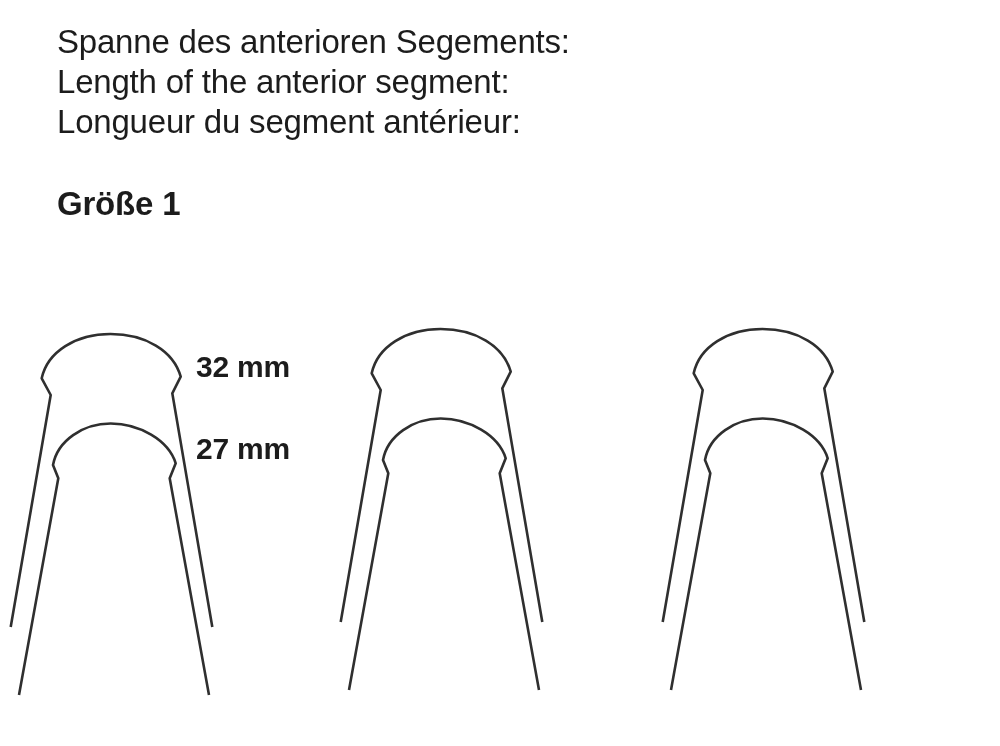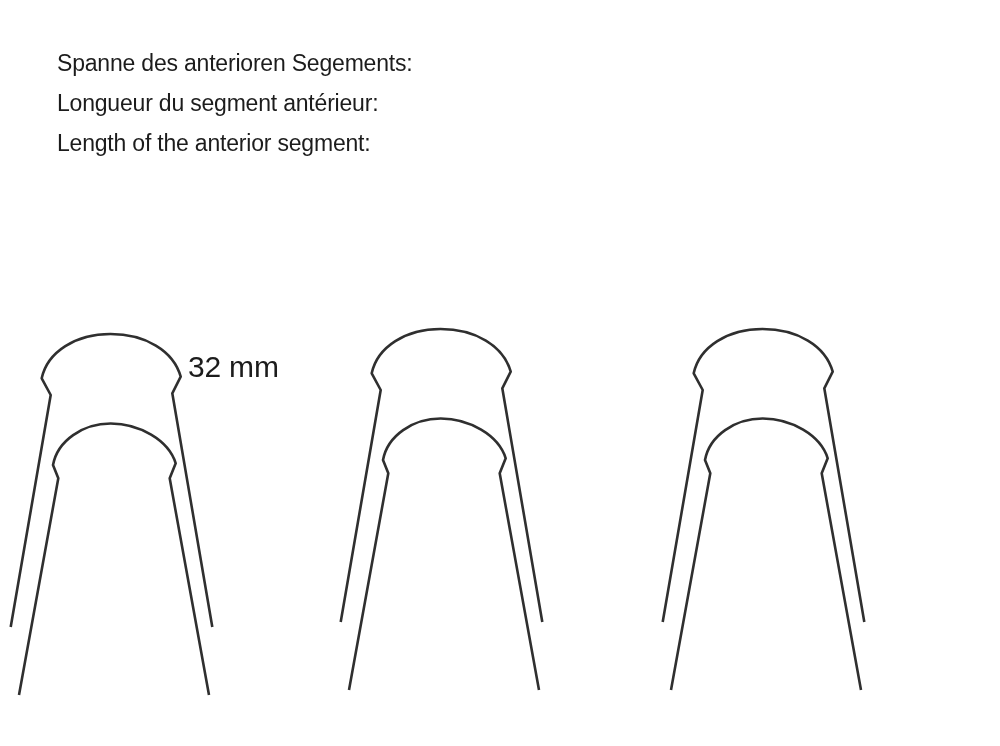--- a/index.html
+++ b/index.html
@@ -14,43 +14,43 @@
     width: 1000px;
     height: 746px;
     background: var(--page-bg);
     overflow: hidden;
     font-family: "Liberation Sans", "DejaVu Sans", sans-serif;
     color: var(--text-color);
   }
   .heading-block {
     position: absolute;
     left: 57px;
-    top: 43px;
-    font-size: 23px;
+    top: 22px;
+    font-size: 33px;
     line-height: 40px;
     font-weight: 400;
     letter-spacing: -0.2px;
     white-space: nowrap;
   }
   .size-block {
     position: absolute;
     left: 57px;
     top: 184px;
     font-size: 33px;
     line-height: 40px;
     font-weight: 700;
     letter-spacing: -0.2px;
     white-space: nowrap;
   }
   .dim-label {
     position: absolute;
-    left: 188px;
+    left: 196px;
     font-size: 30px;
     line-height: 36px;
-    font-weight: 400;
+    font-weight: 700;
     letter-spacing: -0.2px;
     white-space: nowrap;
   }
   .dim-outer { top: 349px; }
   .dim-inner { top: 431px; }
   .figures-svg {
     position: absolute;
     left: 0;
     top: 0;
     width: 1000px;
@@ -64,28 +64,30 @@
     stroke-linecap: butt;
   }
 </style>
 </head>
 <body>
 
 <div class="page">
 
   <div class="heading-block">
     <div>Spanne des anterioren Segements:</div>
+    <div>Length of the anterior segment:</div>
     <div>Longueur du segment antérieur:</div>
-    <div>Length of the anterior segment:</div>
   </div>
 
   <div class="size-block">
+    <div>Größe 1</div>
   </div>
 
   <div class="dim-label dim-outer">32 mm</div>
+  <div class="dim-label dim-inner">27 mm</div>
 
   <svg class="figures-svg" viewBox="0 0 1000 746" xmlns="http://www.w3.org/2000/svg" aria-hidden="true">
     <defs>
       <g id="arch-pair">
         <path class="wire" d="M 0.7 294 L 40.7 62 L 31.7 45.3 C 37.5 18.5 66 1 100.5 1 C 135 1 163.5 17.5 170.7 43.7 L 162.3 60.3 L 202.3 294"></path>
         <path class="wire" d="M 9 362 L 48.3 145.3 L 43 132 C 47.5 107.5 73 90.5 100.7 90.5 C 129 90.5 158.5 107 165.7 130.3 L 159.7 145.3 L 199 362"></path>
       </g>
     </defs>
     <use href="#arch-pair" transform="translate(10,333)"></use>
     <use href="#arch-pair" transform="translate(340,328)"></use>

